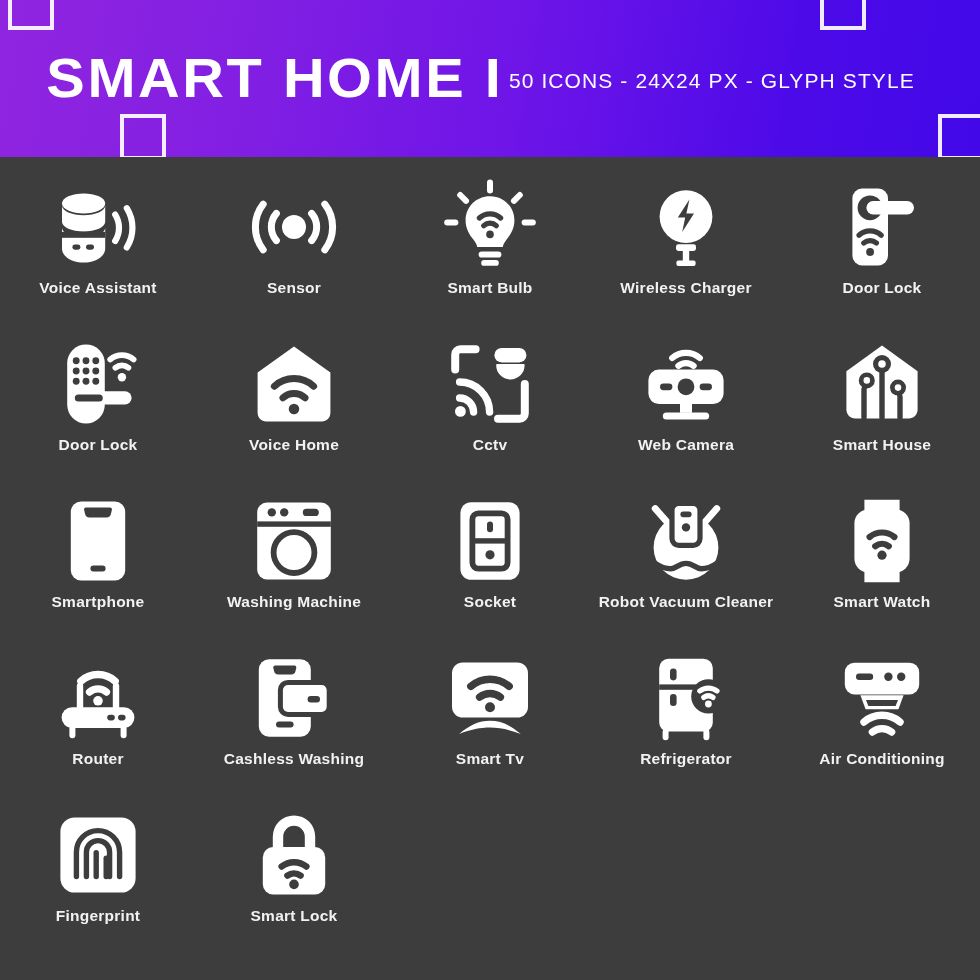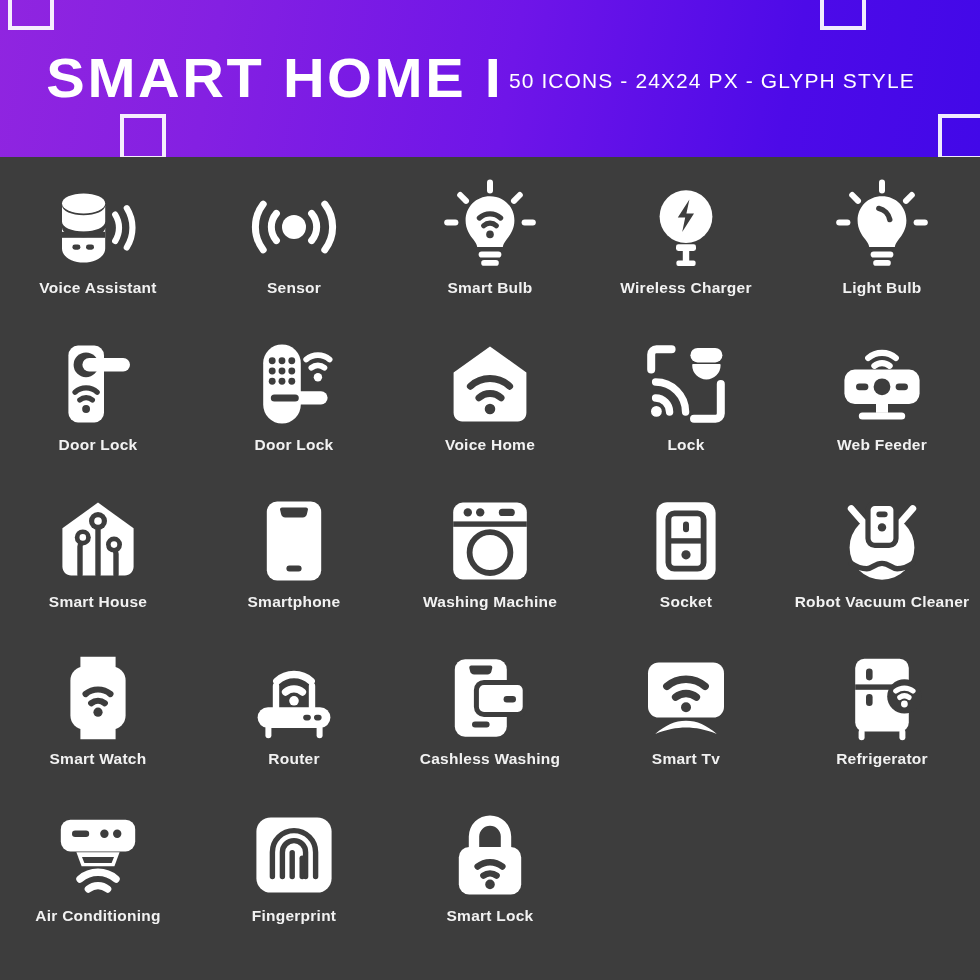--- a/index.html
+++ b/index.html
@@ -185,40 +185,20 @@
         <rect x="11.2" y="17.6" width="1.6" height="3.8"></rect>
         <rect x="9.6" y="20.4" width="4.8" height="1.35" rx="0.5"></rect>
       </g>
     </svg>
         </div>
         <div class="label">Wireless Charger</div>
       </div>
       <div class="cell">
         <div class="glyph">
     <svg viewBox="0 0 24 24">
-      <g fill="#ffffff">
-        <path d="M12 4.3c-3.5 0-6.1 2.7-6.1 6.05 0 2.15 1.05 3.6 1.95 4.8.5.67.85 1.2.95 1.85h6.4c.1-.65.45-1.18.95-1.85.9-1.2 1.95-2.65 1.95-4.8C18.1 7 15.5 4.3 12 4.3z"></path>
-        <rect x="9.15" y="18.1" width="5.7" height="1.55" rx="0.77"></rect>
-        <rect x="9.8" y="20.25" width="4.4" height="1.45" rx="0.72"></rect>
-      </g>
-      <path d="M11.2 7.35a3.6 3.6 0 0 1 2.75 2.8" fill="none" stroke="#3d3d3d" stroke-width="1.35" stroke-linecap="round"></path>
-      <g fill="none" stroke="#ffffff" stroke-width="1.5" stroke-linecap="round">
-        <path d="M12 .9v2.0"></path>
-        <path d="M4.55 4.0l1.45 1.45"></path>
-        <path d="M19.45 4.0L18 5.45"></path>
-        <path d="M1.3 10.9h2.05"></path>
-        <path d="M20.65 10.9h2.05"></path>
-      </g>
-    </svg>
-        </div>
-        <div class="label">Light Bulb</div>
-      </div>
-      <div class="cell">
-        <div class="glyph">
-    <svg viewBox="0 0 24 24">
       <rect x="4.6" y="2.4" width="8.9" height="19.2" rx="2.4" fill="#ffffff"></rect>
       <circle cx="9.0" cy="7.2" r="3.1" fill="#3d3d3d"></circle>
       <g fill="#ffffff">
         <rect x="8.1" y="5.5" width="11.9" height="3.4" rx="1.7"></rect>
       </g>
       <g fill="none" stroke="#3d3d3d" stroke-width="1.3" stroke-linecap="round">
         <path d="M6.25 14.05a4.15 4.15 0 0 1 5.55 0"></path>
         <path d="M7.45 16.0a2.4 2.4 0 0 1 3.15 0"></path>
       </g>
       <circle cx="9.02" cy="18.25" r="0.98" fill="#3d3d3d"></circle>
@@ -276,42 +256,42 @@
         <rect x="13.1" y="3.0" width="8.0" height="3.6" rx="1.8"></rect>
         <path d="M13.8 7.0h6.6a.25.25 0 0 1 .25.3 3.55 3.55 0 0 1-7.1 0 .25.25 0 0 1 .25-.3z"></path>
       </g>
       <g fill="none" stroke="#ffffff" stroke-width="1.85" stroke-linecap="round">
         <path d="M4.4 11.5a7.5 7.5 0 0 1 7.5 7.5"></path>
         <path d="M4.4 15.5a3.5 3.5 0 0 1 3.5 3.5"></path>
       </g>
       <circle cx="4.6" cy="18.85" r="1.35" fill="#ffffff"></circle>
     </svg>
         </div>
-        <div class="label">Lock</div>
+        <div class="label">Cctv</div>
       </div>
       <div class="cell">
         <div class="glyph">
     <svg viewBox="0 0 24 24">
       <rect x="2.6" y="8.4" width="18.8" height="8.6" rx="2.6" fill="#ffffff"></rect>
       <circle cx="12" cy="12.7" r="2.1" fill="#3d3d3d"></circle>
       <g fill="#3d3d3d">
         <rect x="5.5" y="11.85" width="3.1" height="1.7" rx="0.85"></rect>
         <rect x="15.4" y="11.85" width="3.1" height="1.7" rx="0.85"></rect>
       </g>
       <g fill="#ffffff">
         <rect x="10.5" y="17.0" width="3.0" height="2.2"></rect>
         <rect x="6.2" y="19.1" width="11.6" height="1.8" rx="0.9"></rect>
       </g>
       <g fill="none" stroke="#ffffff" stroke-width="1.55" stroke-linecap="round">
         <path d="M8.55 5.5a5.25 5.25 0 0 1 6.9 0"></path>
         <path d="M10.1 7.45a2.95 2.95 0 0 1 3.8 0"></path>
       </g>
     </svg>
         </div>
-        <div class="label">Web Feeder</div>
+        <div class="label">Web Camera</div>
       </div>
       <div class="cell">
         <div class="glyph">
     <svg viewBox="0 0 24 24">
       <path d="M12 2.4 3.1 8.8v9.6c0 1.25.98 2.25 2.2 2.25h13.4c1.22 0 2.2-1 2.2-2.25V8.8z" fill="#ffffff"></path>
       <g fill="none" stroke="#3d3d3d" stroke-width="1.35" stroke-linecap="round">
         <path d="M7.5 20.4v-7.0a1.6 1.6 0 0 1 1.6-1.6"></path>
         <path d="M12 20.4V7.6"></path>
         <path d="M16.5 20.4v-5.2a1.6 1.6 0 0 0-1.6-1.6"></path>
       </g>

